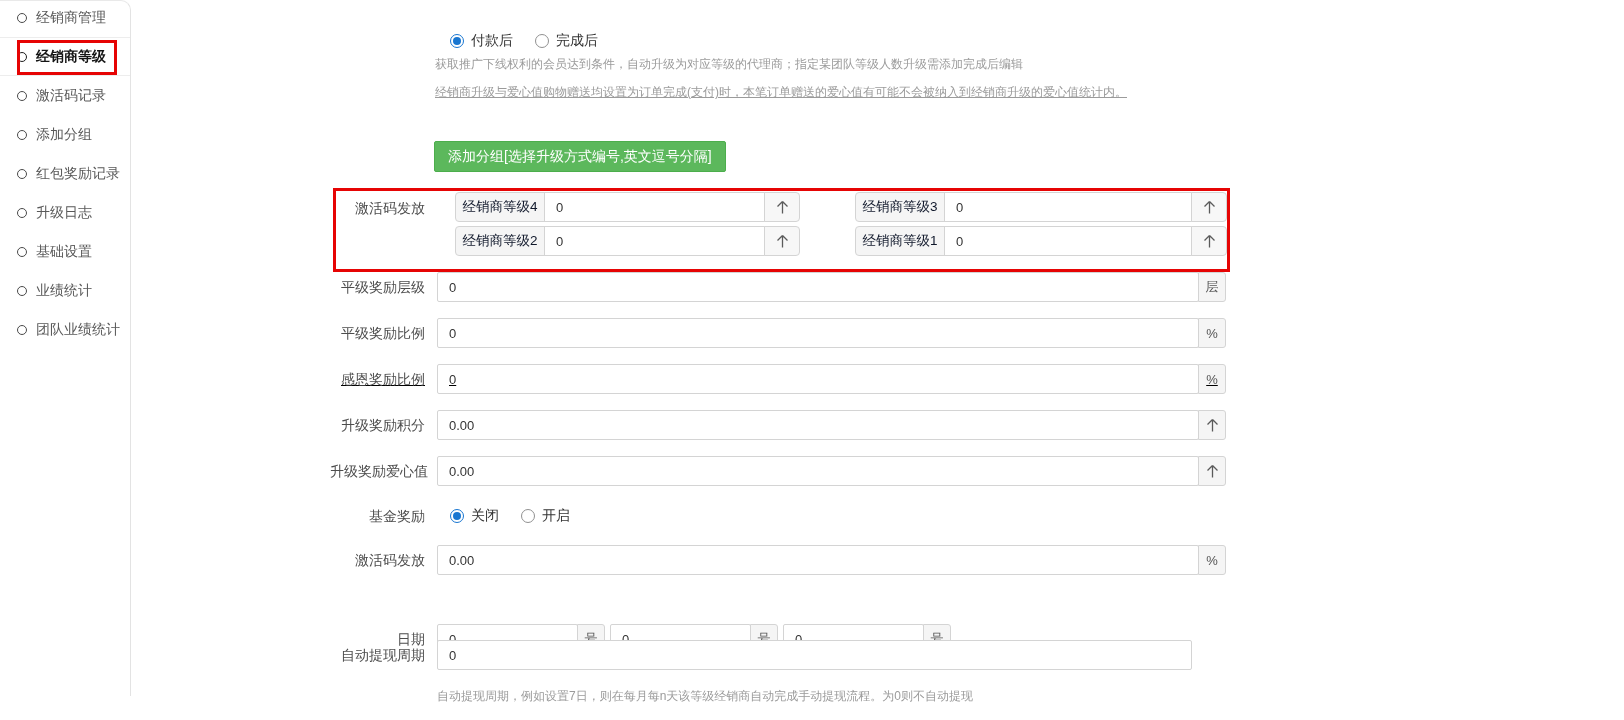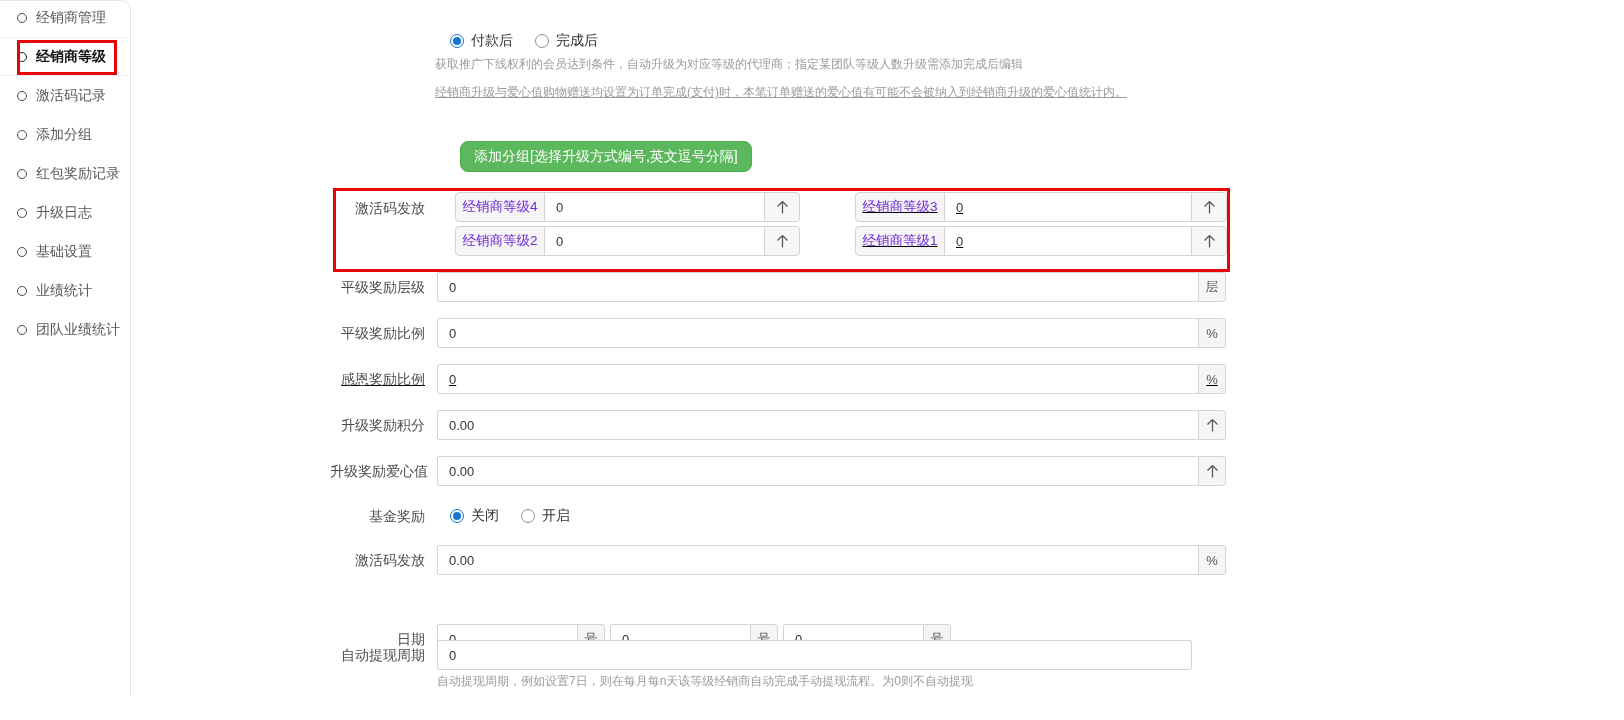--- a/index.html
+++ b/index.html
@@ -42,42 +42,42 @@
   .suffix { width:28px; height:30px; margin-left:-1px; background:#f5f5f5;
     border:1px solid #d4d4d4; border-radius:0 3px 3px 0; display:flex;
     align-items:center; justify-content:center; font-size:13px; color:#555;
     flex-shrink:0; }
   .suffix.btn { cursor:pointer; }
 
   
   .act-line { display:flex; margin-bottom:4px; }
   .sgroup { display:flex; height:30px; }
   .sg-left { margin-left:18px; width:345px; }
-  .sg-right { margin-left:55px; width:372px;text-decoration:underline; }
+  .sg-right { margin-left:55px; width:372px; }
   .sprepend { width:90px; background:#f5f5f5; border:1px solid #d4d4d4;
     border-radius:4px 0 0 4px; display:flex; align-items:center; justify-content:center;
-    font-size:13.5px; color:#6d28d9; flex-shrink:0; }
+    font-size:13.5px; color:#0f172a; flex-shrink:0; }
   .sgroup input.txt { border-radius:0; margin-left:-1px; }
   .sarrow { width:36px; height:30px; margin-left:-1px; background:#f7f7f7;
     border:1px solid #d4d4d4; border-radius:0 4px 4px 0; display:flex;
     align-items:center; justify-content:center; cursor:pointer; flex-shrink:0; }
 
   
   .radio { display:inline-flex; align-items:center; gap:7px; font-size:14px;
     color:#333; cursor:pointer; margin-right:22px; }
   .rdot { position:relative; width:14px; height:14px; border-radius:50%;
     border:1.5px solid #919191; background:#fff; flex-shrink:0; }
   .radio.on .rdot { border-color:#1876d1; }
   .radio.on .rdot::after { content:""; position:absolute; inset:2px;
     border-radius:50%; background:#1876d1; }
 
   
   .help { font-size:12px; color:#9b9b9b; white-space:nowrap; }
-  .green-btn { position:absolute; left:460px; top:141px; height:31px;
-    background:#5cb85c; color:#fff; border:1px solid #4cae4c; border-radius:8px;
+  .green-btn { position:absolute; left:434px; top:141px; height:31px;
+    background:#5cb85c; color:#fff; border:1px solid #4cae4c; border-radius:2px;
     font-size:14px; padding:0 13px; line-height:29px; cursor:pointer; white-space:nowrap; }
 
   
   .dgroup { display:flex; width:168px; margin-right:5px; }
 
   .arrow-svg { width:13px; height:15px; display:block; }
 </style>
 </head>
 <body>
 
@@ -283,19 +283,19 @@
       </div>
     </div>
   </div>
 
   <div class="row" style="top:640px;">
     <div class="flabel">自动提现周期</div>
     <div style="display:block;">
       <div class="igroup noSuffix">
         <input class="txt" value="0" style="">
       </div>
-      <div class="help" style="margin-top:3px;">自动提现周期，例如设置7日，则在每月每n天该等级经销商自动完成手动提现流程。为0则不自动提现</div>
+      <div class="help" style="margin-top:18px;">自动提现周期，例如设置7日，则在每月每n天该等级经销商自动完成手动提现流程。为0则不自动提现</div>
     </div>
   </div>
 
   <div class="hl hl-sidebar"></div>
   <div class="hl hl-activation"></div>
 </div>
 
 </body></html>

